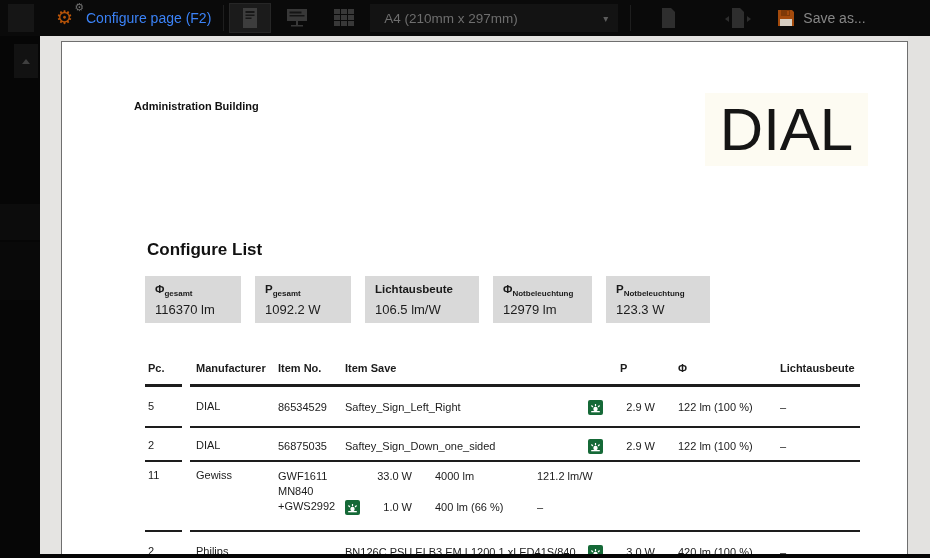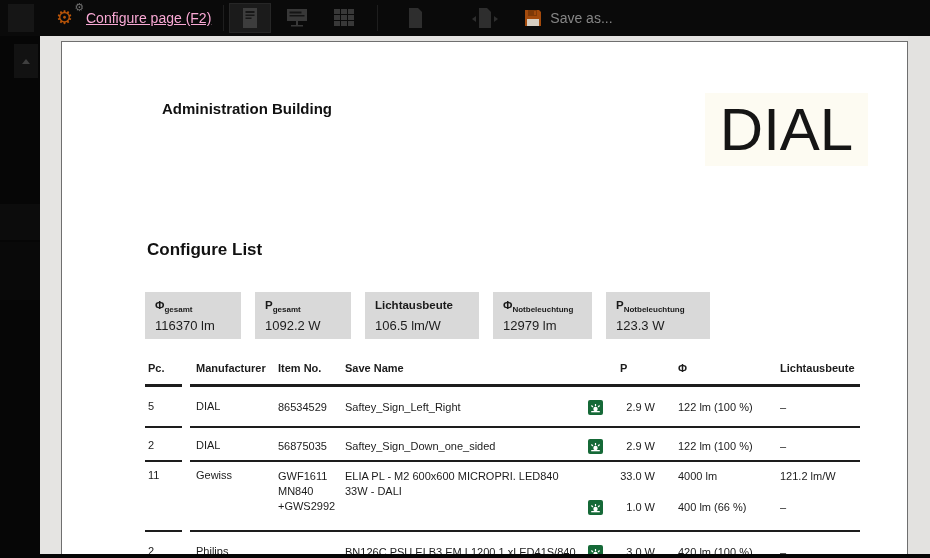--- a/index.html
+++ b/index.html
@@ -10,21 +10,21 @@
   }
   
   .toolbar {
     position:absolute; top:0; left:0; right:0; height:36px;
     background:#0a0a0a; display:flex; align-items:center; z-index:5;
   }
   .tb-square { width:26px; height:28px; margin-left:8px; background:#161616; }
   .tb-gear { position:relative; width:26px; height:26px; margin-left:22px; cursor:pointer; }
   .tb-gear .g-main { position:absolute; left:0; top:1px; font-family:"DejaVu Sans",sans-serif; font-size:19px; color:#b85408; line-height:22px;}
   .tb-gear .g-small { position:absolute; right:-2px; top:-4px; font-family:"DejaVu Sans",sans-serif; font-size:11px; color:#6f6f6f; }
-  .tb-label { margin-left:4px; color:#f9a8d4; font-size:14px; white-space:nowrap;text-decoration:underline; }
+  .tb-label { margin-left:4px; color:#3b82f6; font-size:14px; white-space:nowrap; }
   .tb-sep { width:1px; height:26px; background:#1e1e1e; margin-left:12px; }
   .tb-btn {
     width:42px; height:30px; margin-left:5px; display:flex;
     align-items:center; justify-content:center; cursor:pointer;
   }
   .tb-btn.selected { background:#1b1b1b; border:1px solid #262626; }
   .tb-dropdown {
     width:248px; height:28px; margin-left:5px; background:#131313;
     display:flex; align-items:center; cursor:pointer;
   }
@@ -44,28 +44,28 @@
   .side-block2 { position:absolute; left:0; top:206px; width:40px; height:58px; background:#090909; }
   
   .main { position:absolute; top:36px; left:40px; right:0; bottom:0; background:#e5e4e2; overflow:hidden; }
   .scroll-track { position:absolute; right:0; top:0; width:22px; bottom:0; background:#e3e2e0; }
   .pageview {
     position:absolute; left:22px; top:6px; width:845px; height:660px;
     background:#ffffff; box-shadow:0 0 0 1px #6f6f6f;
   }
   .bottom-strip { position:absolute; left:0; right:0; bottom:0; height:4px; background:#050505; z-index:9; }
   
-  .proj-title { position:absolute; left:100px; top:58px; font-size:15px; font-weight:bold; color:#111; }
+  .proj-title { position:absolute; left:72px; top:58px; font-size:11px; font-weight:bold; color:#111; }
   .logo-block {
     position:absolute; left:643px; top:51px; width:163px; height:73px; background:#fdfbf2;
     display:flex; align-items:center; justify-content:center;
   }
   .logo-text { font-size:60px; font-weight:300; letter-spacing:0px; color:#151515; line-height:1; }
   .section-title { position:absolute; left:85px; top:198px; font-size:17px; font-weight:600; color:#111; }
-  .summary { position:absolute; left:83px; top:250px; display:flex; }
+  .summary { position:absolute; left:83px; top:234px; display:flex; }
   .sumbox { background:#d9d9d9; height:47px; padding:7px 0 0 10px; margin-right:14px; }
   .w1{width:96px;} .w2{width:96px;} .w3{width:114px;} .w4{width:99px;} .w5{width:104px;}
   .sumlabel { font-size:11.5px; font-weight:bold; color:#1a1a1a; white-space:nowrap; }
   .sumlabel sub { font-size:8px; font-weight:bold; }
   .sumvalue { font-size:13px; color:#1c1c1c; margin-top:4px; }
   
   .lumtable { position:absolute; left:83px; top:316px; width:715px; font-size:11px; color:#1c1c1c; }
   .thead { position:relative; height:29px; font-weight:bold; }
   .th { position:absolute; top:4px; white-space:nowrap; }
   .th-pc{left:3px;} .th-man{left:51px;} .th-ino{left:133px;} .th-inm{left:200px;}
@@ -133,20 +133,24 @@
           <rect x="2" y="8" width="6" height="5"></rect>
             <rect x="9" y="8" width="6" height="5"></rect>
             <rect x="16" y="8" width="6" height="5"></rect>
           <rect x="2" y="14" width="6" height="5"></rect>
             <rect x="9" y="14" width="6" height="5"></rect>
             <rect x="16" y="14" width="6" height="5"></rect>
         </g>
       </svg>
     </div>
 
+    <div class="tb-dropdown">
+      <span class="dd-label">A4 (210mm x 297mm)</span>
+      <span class="dd-caret">▾</span>
+    </div>
 
     <div class="tb-sep"></div>
 
     <div class="tb-btn ml16">
       <svg width="18" height="22" viewBox="0 0 18 22">
         <path d="M3 1 h9 l4 4 v16 h-13 z" fill="#2e2e2e"></path>
       </svg>
     </div>
     <div class="tb-btn ml28">
       <svg width="34" height="22" viewBox="0 0 34 22">
@@ -209,21 +213,21 @@
           <div class="sumlabel"><span>P</span><sub>Notbeleuchtung</sub></div>
           <div class="sumvalue">123.3 W</div>
         </div>
       </div>
 
       <div class="lumtable">
         <div class="thead">
           <span class="th th-pc">Pc.</span>
           <span class="th th-man">Manufacturer</span>
           <span class="th th-ino">Item No.</span>
-          <span class="th th-inm">Save Name</span>
+          <span class="th th-inm">Item Save</span>
           <span class="th th-p">P</span>
           <span class="th th-phi">Φ</span>
           <span class="th th-eff">Lichtausbeute</span>
           <div class="rule-sm"></div>
           <div class="rule-lg"></div>
         </div>
 
         <div class="trow r1">
           <div class="c-pc">5</div>
           <div class="c-man">DIAL</div>
@@ -275,22 +279,20 @@
           <div class="rule-sm"></div>
           <div class="rule-lg"></div>
         </div>
 
         <div class="trow r3">
           <div class="c-pc">11</div>
           <div class="c-man">Gewiss</div>
           <div class="c-ino">GWF1611
 MN840
 +GWS2992</div>
-          <div class="c-inm">ELIA PL - M2 600x600 MICROPRI. LED840
-33W - DALI</div>
           <div class="c-data">
             <div class="subline">
               <span class="sl-p">33.0 W</span>
               <span class="sl-phi">4000 lm</span>
               <span class="sl-eff">121.2 lm/W</span>
             </div>
             <div class="subline">
               <svg class="sl-icon" viewBox="0 0 15 15">
                 <rect width="15" height="15" rx="2" fill="#156937"></rect>
                 <circle cx="7.5" cy="9" r="2.2" fill="#fff"></circle>

